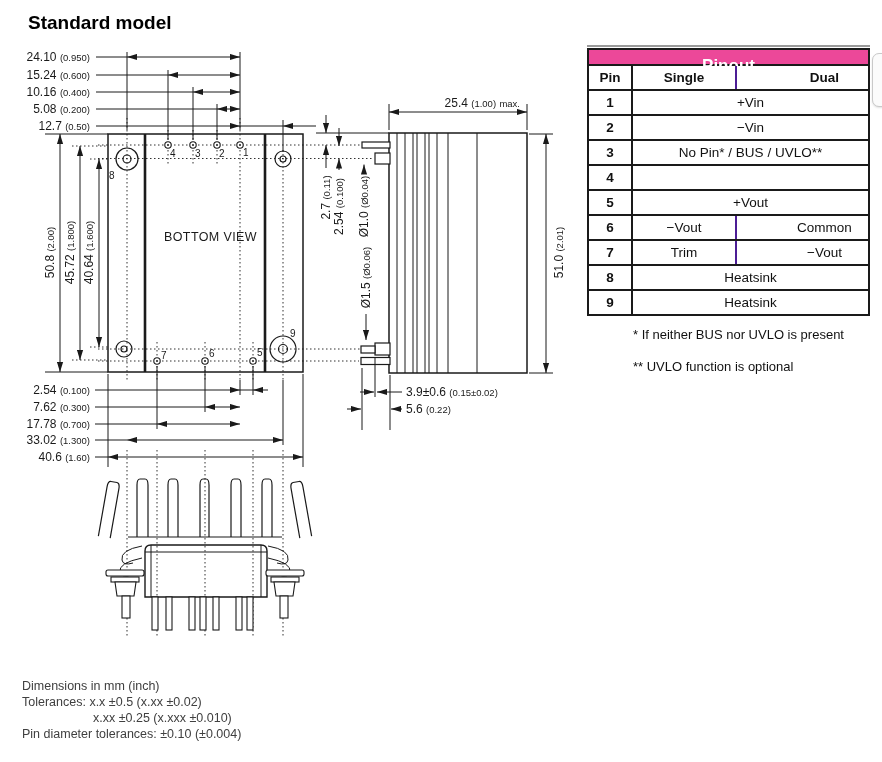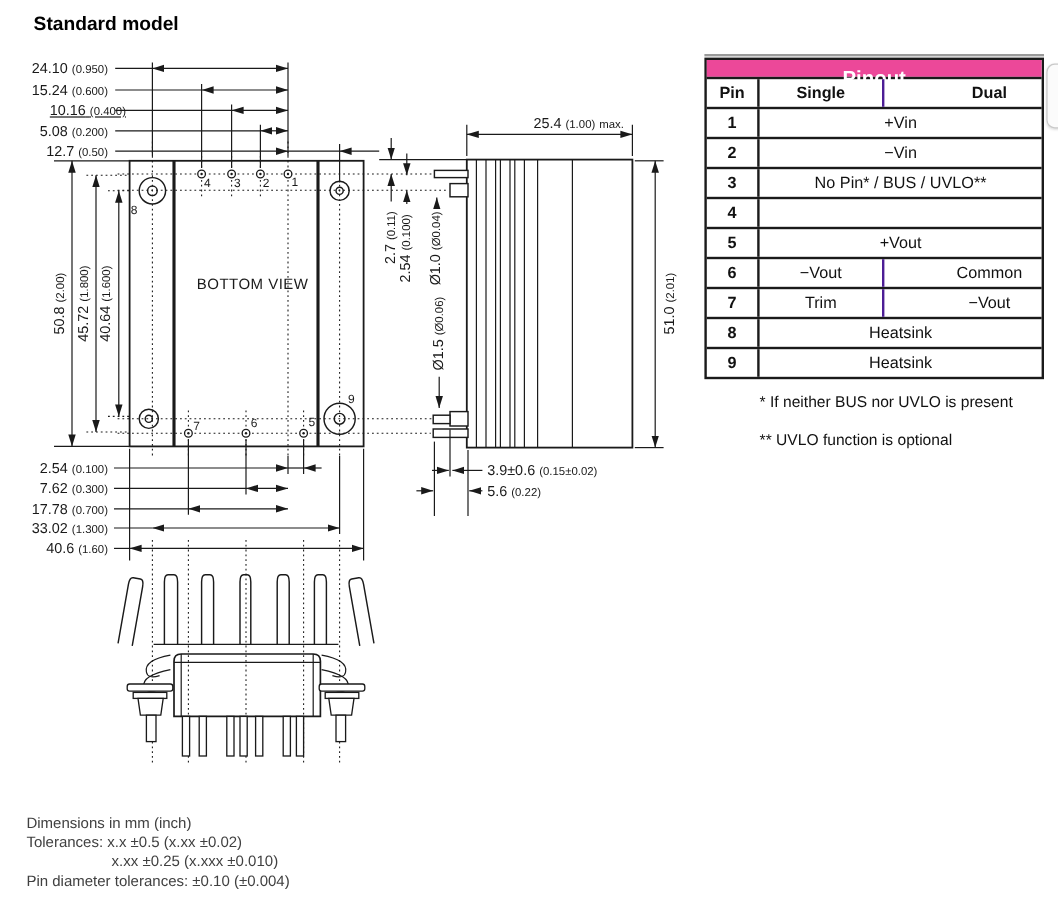--- a/index.html
+++ b/index.html
@@ -1,19 +1,19 @@
 <!DOCTYPE html>
 <html><head>
 <meta charset="utf-8">
 <style>
   html,body{margin:0;padding:0;}
   body{width:882px;height:762px;position:relative;overflow:hidden;background:#ffffff;
        font-family:"Liberation Sans","DejaVu Sans",sans-serif;color:#111;}
   .abs{position:absolute;}
-  .page-title{font-size:16px;font-weight:bold;color:#000;}
+  .page-title{font-size:19px;font-weight:bold;color:#000;}
   
   .dim{font-size:12px;white-space:nowrap;color:#1a1a1a;line-height:14px;}
   .dim .inch{font-size:9.5px;}
   .dim .sfx{font-size:9.5px;}
   .dim-r{text-align:right;}
   .rot{transform:rotate(-90deg);transform-origin:center;text-align:center;}
   .pin-num{font-size:10px;color:#1a1a1a;}
   .view-label{font-size:12.5px;letter-spacing:0.4px;color:#1a1a1a;}
   
   .ptable{left:587px;top:48px;width:283px;border:2px solid #1a1a1a;background:#fff;box-sizing:border-box;}
@@ -249,21 +249,21 @@
         <rect x="247" y="597" width="6" height="33"></rect>
       </g>
     </g>
   </g>
 </svg>
 
 <div class="abs page-title" style="left:28px;top:12px;">Standard model</div>
 
 <div class="abs dim dim-r" style="left:0;top:50px;width:90px;"><span class="mm">24.10</span> <span class="inch">(0.950)</span></div>
 <div class="abs dim dim-r" style="left:0;top:68px;width:90px;"><span class="mm">15.24</span> <span class="inch">(0.600)</span></div>
-<div class="abs dim dim-r" style="left:15px;top:85px;width:90px;text-decoration:underline;"><span class="mm">10.16</span> <span class="inch">(0.400)</span></div>
+<div class="abs dim dim-r" style="left:0;top:85px;width:90px;"><span class="mm">10.16</span> <span class="inch">(0.400)</span></div>
 <div class="abs dim dim-r" style="left:0;top:102px;width:90px;"><span class="mm">5.08</span> <span class="inch">(0.200)</span></div>
 <div class="abs dim dim-r" style="left:0;top:119px;width:90px;"><span class="mm">12.7</span> <span class="inch">(0.50)</span></div>
 
 <div class="abs dim rot" style="left:5px;top:245px;width:90px;"><span class="mm">50.8</span> <span class="inch">(2.00)</span></div>
 <div class="abs dim rot" style="left:22px;top:245px;width:96px;"><span class="mm">45.72</span> <span class="inch">(1.800)</span></div>
 <div class="abs dim rot" style="left:41px;top:245px;width:96px;"><span class="mm">40.64</span> <span class="inch">(1.600)</span></div>
 
 <div class="abs dim dim-r" style="left:0;top:383px;width:90px;"><span class="mm">2.54</span> <span class="inch">(0.100)</span></div>
 <div class="abs dim dim-r" style="left:0;top:400px;width:90px;"><span class="mm">7.62</span> <span class="inch">(0.300)</span></div>
 <div class="abs dim dim-r" style="left:0;top:417px;width:90px;"><span class="mm">17.78</span> <span class="inch">(0.700)</span></div>

